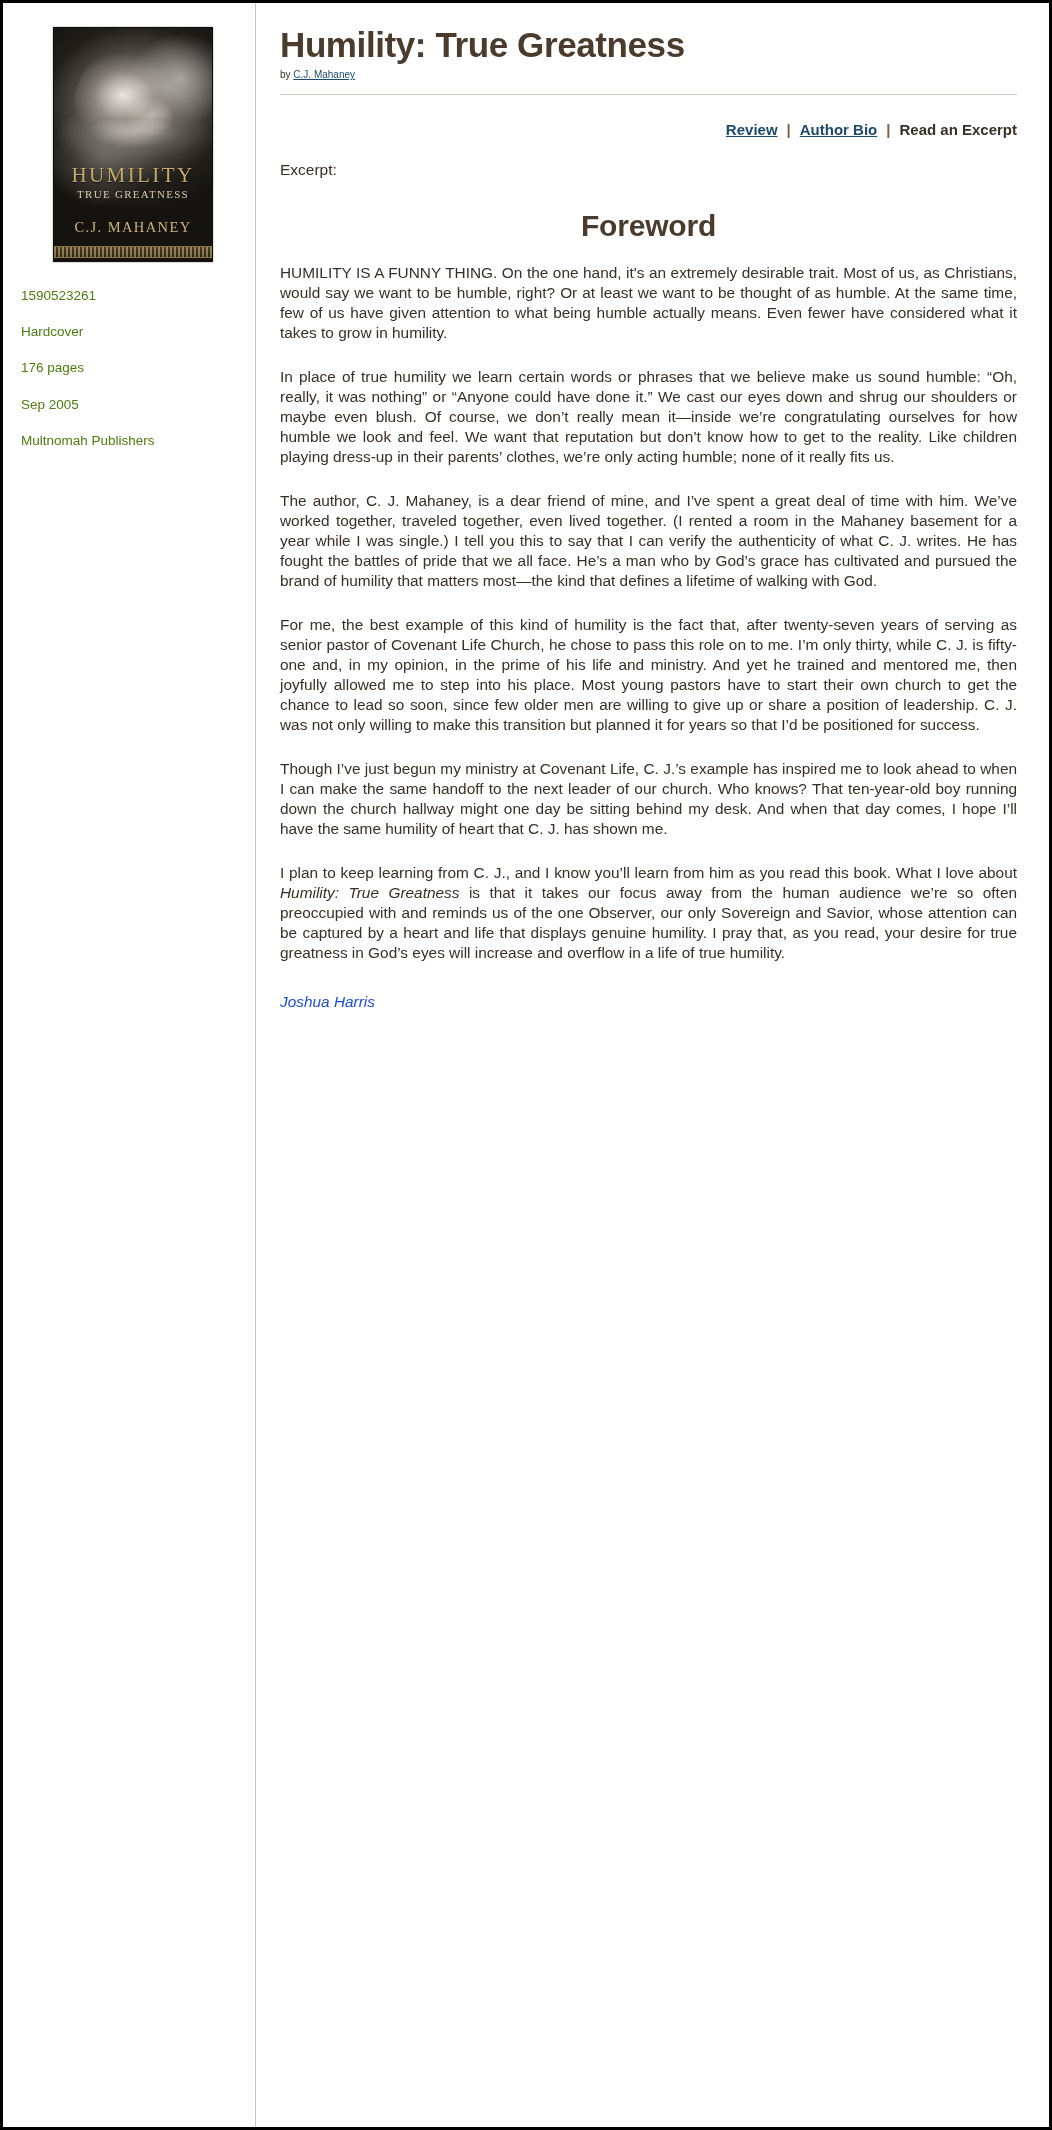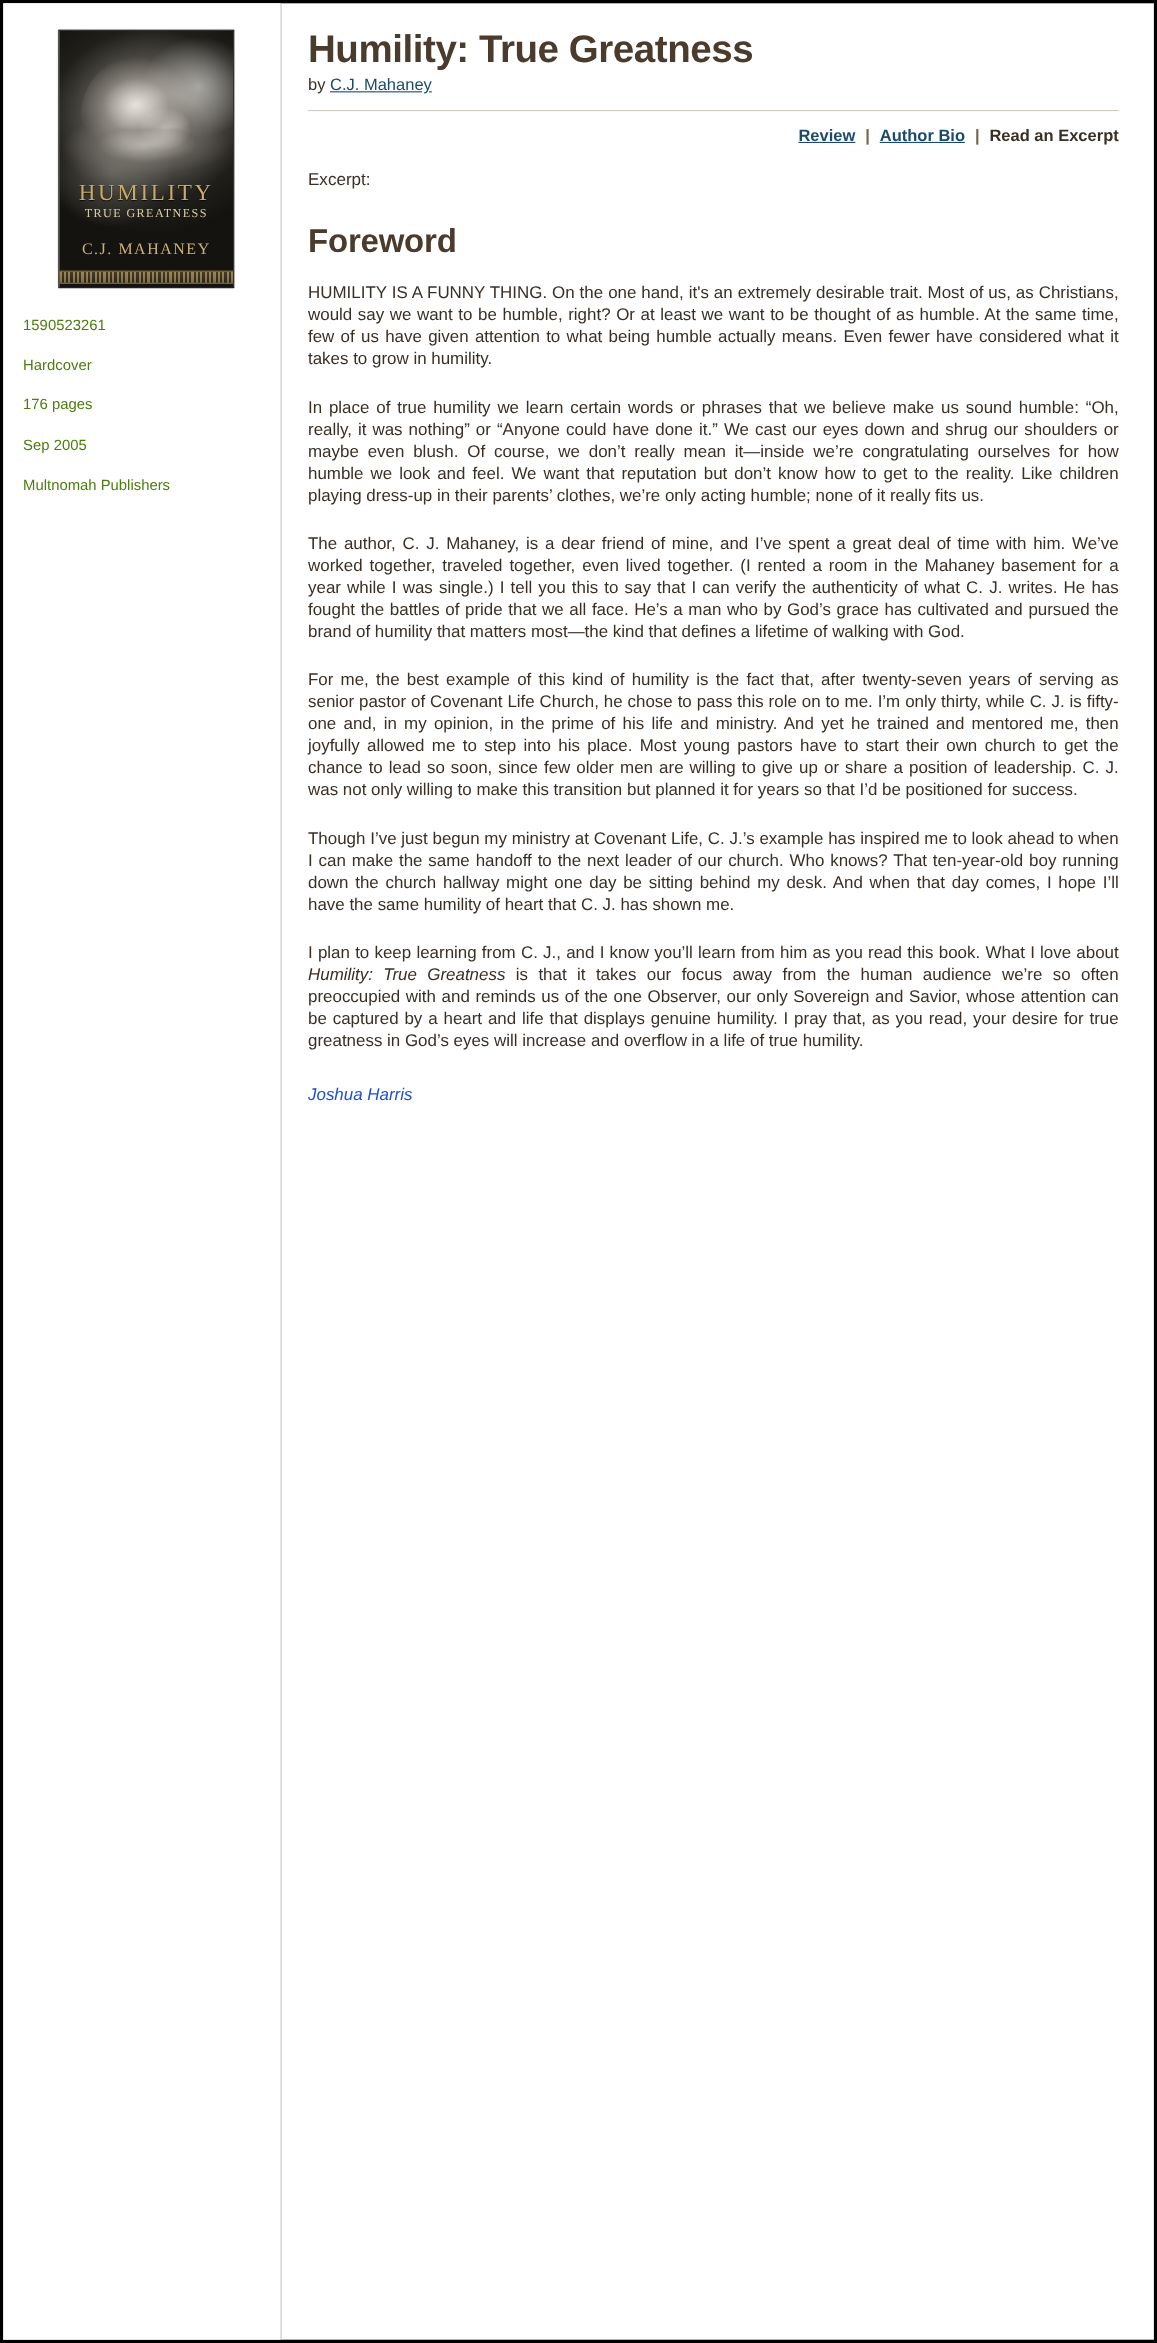--- a/index.html
+++ b/index.html
@@ -139,31 +139,31 @@
   .book-title {
     margin: 0;
     font-size: 35px;
     font-weight: bold;
     color: #4a3b2c;
     letter-spacing: -0.4px;
     line-height: 1.12;
   }
   .byline {
     margin: 5px 0 0 0;
-    font-size: 15px;
+    font-size: 10px;
     color: #3a2f25;
   }
   .byline a,
   .nav-link {
     color: #1b4a6b;
     text-decoration: underline;
   }
   .nav-row {
     margin-top: 14px;
-    padding-top: 14px;
+    padding-top: 26px;
     border-top: 1px solid #cfcbc4;
     text-align: right;
     font-size: 15px;
     font-weight: bold;
   }
   .nav-sep {
     color: #7a6447;
     padding: 0 9px;
     font-weight: bold;
   }
@@ -172,21 +172,21 @@
     font-weight: bold;
   }
   .excerpt-label {
     margin: 23px 0 0 0;
     font-size: 15.5px;
     font-weight: normal;
     color: #3a2f25;
   }
   .foreword-heading {
     margin: 30px 0 0 0;
-    text-align: left;
+    text-align: center;
     font-size: 30px;
     font-weight: bold;
     color: #4a3b2c;
     letter-spacing: -0.2px;
   }
   .body-copy {
     margin-top: 20px;
   }
   .body-copy p {
     margin: 0 0 24px 0;

